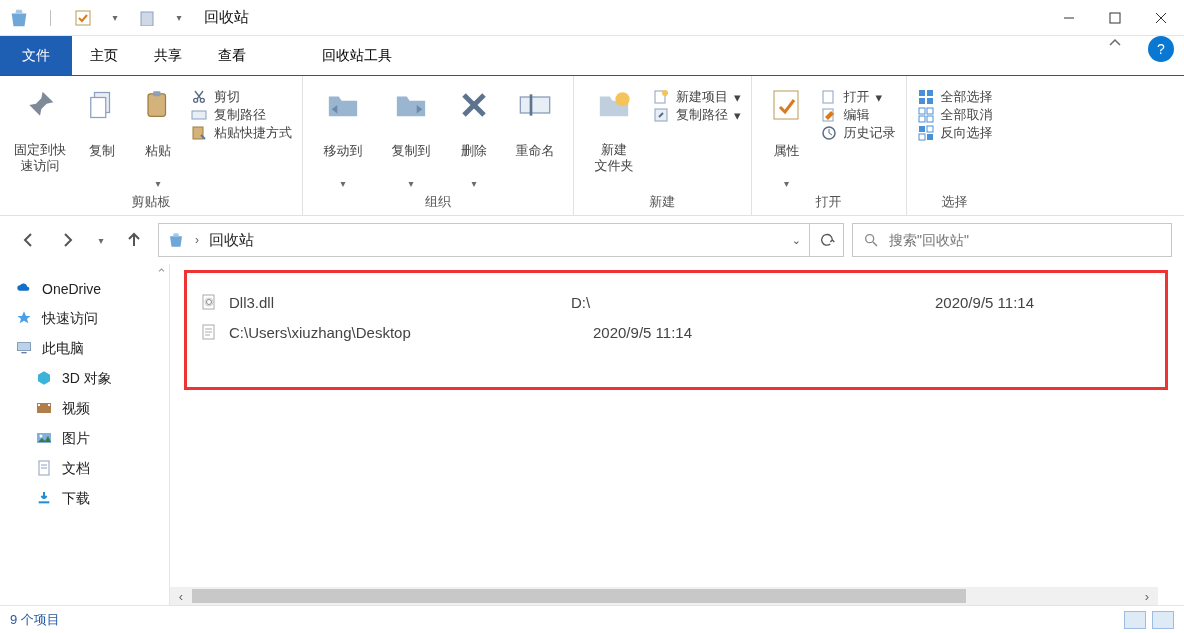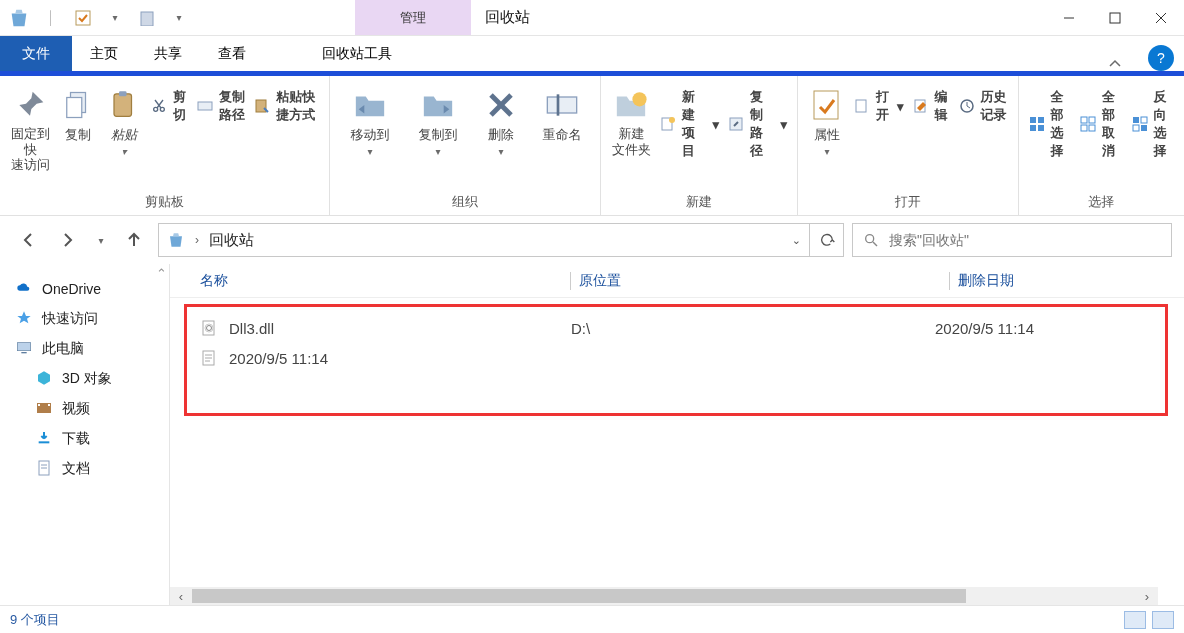--- a/index.html
+++ b/index.html
@@ -8,37 +8,37 @@
   
   .titlebar { height: 36px; display: flex; align-items: stretch; border-bottom: 1px solid #e5e5e5; }
   .titlebar-left { display: flex; align-items: center; padding-left: 8px; gap: 10px; }
   .titlebar-left .tb-icon { width: 22px; height: 22px; display:flex; align-items:center; justify-content:center;}
   .titlebar-manage { width: 116px; background: #e9d7f3; display: flex; align-items: center; justify-content: center; margin-left: 165px;}
   .titlebar-title { flex:1; display:flex; align-items:center; padding-left:14px; font-size:15px; color:#111; }
   .titlebar-controls { display:flex; align-items:center; }
   .titlebar-controls div { width:46px; height:36px; display:flex; align-items:center; justify-content:center; }
 
   
-  .menurow { height: 40px; display:flex; align-items:flex-end; border-bottom:5px solid #1d4ed8;}
+  .menurow { height: 40px; display:flex; align-items:flex-start; border-bottom:1px solid #1d4ed8;}
   .menurow .tab { padding:0 18px; height:100%; display:flex; align-items:center; font-size:14px; color:#000000;}
   .menurow .tab.file { background:#1e5eb3; color:#fff; padding:0 22px;}
   .menurow .tab.tool { margin-left: 40px;}
   .menurow .spacer { flex:1;}
   .menurow .collapse { width:40px; text-align:center; color:#6b6b6b;}
   .menurow .help { width:26px; height:26px; border-radius:50%; background:#0978d3; color:#fff; display:flex; align-items:center; justify-content:center; margin-right:10px; font-size:14px;}
 
   
   .ribbon { height: 140px; display:flex; border-bottom:1px solid #e1e1e1;}
   .group { border-right:1px solid #e1e1e1; padding:6px 10px 0 10px; display:flex; flex-direction:column;}
   .group-body { flex:1; display:flex; align-items:flex-start; gap:8px;}
   .group-label { text-align:center; font-size:13px; color:#555; padding-bottom:4px;}
-  .rbtn-big { width:60px; display:flex; flex-direction:column; align-items:center; gap:2px; color:#444; font-size:13px; padding-top:4px;}
+  .rbtn-big { width:60px; display:flex; flex-direction:column; align-items:center; gap:18px; color:#444; font-size:13px; padding-top:4px;}
   .rbtn-big .bigicon { width:38px; height:38px; display:flex; align-items:center; justify-content:center;}
   .rbtn-big .caret { color:#6b6b6b; font-size:10px;}
-  .small-col { display:flex; flex-direction:row; gap:9px; padding-top:6px;font-weight:bold;}
+  .small-col { display:flex; flex-direction:column; gap:0; padding-top:6px;}
   .rbtn-small { display:flex; align-items:center; gap:6px; color:#444; font-size:13px; cursor:default;}
   .rbtn-small .smicon { width:18px; height:18px; display:flex; align-items:center; justify-content:center;}
   svg { display:block; }
 
   
   .navrow { height:48px; display:flex; align-items:center; padding:0 12px; gap:8px;}
   .navrow .nav-icon { width:32px; height:32px; display:flex; align-items:center; justify-content:center; color:#555;}
   .addressbar { flex:1; height:34px; border:1px solid #c8c8c8; display:flex; align-items:center; padding:0 8px; gap:10px;}
   .addressbar .crumb { font-size:15px; color:#222;}
   .addressbar .crumb-arrow { color:#666; font-size:12px;}
@@ -53,21 +53,21 @@
   .side-item { display:flex; align-items:center; gap:8px; padding:6px 0; font-size:14px; color:#222;}
   .side-item .sicon { width:18px; height:18px;}
   .side-sub  { padding-left:20px;}
 
   .content { flex:1; position:relative; display:flex; flex-direction:column;}
   .colheads { height:34px; display:flex; align-items:center; border-bottom:1px solid #eee; font-size:14px; color:#1a4f9c; padding-left:30px;}
   .colheads .ch1 { width:370px;}
   .colheads .divv { width:1px; height:18px; background:#ccc; margin-right:8px;}
   .colheads .ch2 { width:370px;}
   .colheads .ch3 { width:200px;}
-  .files { border:3px solid #e33; margin:6px 16px 0 14px; padding:6px 0 40px 14px;}
+  .files { border:3px solid #e33; margin:6px 16px 0 14px; padding:14px 0 40px 14px;}
   .file-row { display:flex; align-items:center; height:30px; font-size:15px; color:#444;}
   .file-row .ficon { width:20px; text-align:center; margin-right:8px;}
   .file-row .fname { width:342px;}
   .file-row .floc  { width:364px;}
   .file-row .fdate { width:180px;}
   .hscroll { position:absolute; bottom:0; left:0; right:26px; height:18px; background:#f0f0f0; display:flex; align-items:center;}
   .hscroll .track { flex:1; position:relative; height:18px;}
   .hscroll .thumb { position:absolute; left:0; width:82%; height:14px; top:2px; background:#c8c8c8;}
   .hscroll .arrow { width:22px; text-align:center; color:#666;}
 
@@ -94,23 +94,20 @@
           <path d="M4 8l3 3 5-6" stroke="#d97a1e" stroke-width="2" fill="none"></path>
         </svg>
     </span>
     <span class="tb-icon" style="color:#6b6b6b; font-size:10px;">▾</span>
     <span class="tb-icon">
       <svg width="16" height="16">
           <rect x="2" y="2" width="12" height="14" fill="#cfd8e6" stroke="#8ca0bd"></rect>
         </svg>
     </span>
     <span class="tb-icon" style="color:#6b6b6b; font-size:10px;">▾</span>
-  </div>
-  <div class="titlebar-manage">
-    <span>管理</span>
   </div>
   <div class="titlebar-title">回收站</div>
   <div class="titlebar-controls">
     <div>
         <svg width="12" height="12">
           <line x1="1" y1="6" x2="11" y2="6" stroke="#333" stroke-width="1"></line>
         </svg>
       </div>
     <div>
         <svg width="12" height="12">
@@ -156,21 +153,21 @@
       </div>
       <div class="rbtn-big" style="width:48px;justify-content:space-between;">
         <span class="bigicon">
             <svg width="30" height="34" viewBox="0 0 24 24">
               <rect x="6" y="2" width="12" height="16" fill="#e8eef5" stroke="#8ca0bd"></rect>
               <rect x="3" y="6" width="12" height="16" fill="#fff" stroke="#8ca0bd"></rect>
             </svg>
           </span>
         <span>复制</span>
       </div>
-      <div class="rbtn-big" style="width:48px;font-style:italic;">
+      <div class="rbtn-big" style="width:48px;">
         <span class="bigicon">
             <svg width="30" height="34" viewBox="0 0 24 24">
               <rect x="4" y="3" width="14" height="18" rx="2" fill="#d3b27b" stroke="#a07e3f"></rect>
               <rect x="8" y="1" width="6" height="4" rx="1" fill="#8ca0bd"></rect>
             </svg>
           </span>
         <span>粘贴</span>
         <span class="caret">▾</span>
       </div>
       <div class="small-col">
@@ -465,47 +462,50 @@
           <svg width="16" height="16">
             <rect x="1" y="3" width="14" height="10" fill="#b07e4a"></rect>
             <rect x="2" y="4" width="2" height="2" fill="#fff"></rect>
             <rect x="12" y="4" width="2" height="2" fill="#fff"></rect>
           </svg>
         </span>
       <span>视频</span>
     </div>
     <div class="side-item side-sub">
       <span class="sicon">
-          <svg width="16" height="16" viewBox="0 0 24 24">
-            <path fill="#1b8ed6" d="M12 3v10m0 0l-4-4m4 4l4-4" stroke="#1b8ed6" stroke-width="3"></path>
-            <rect x="4" y="17" width="16" height="3" fill="#1b8ed6"></rect>
-          </svg>
-        </span>
-      <span>下载</span>
+          <svg width="16" height="16">
+            <rect x="1" y="3" width="14" height="10" fill="#81b0dd"></rect>
+            <circle cx="5" cy="6" r="1.5" fill="#fff"></circle>
+            <path d="M2 12l4-4 3 3 3-5 3 6z" fill="#3a7b3e"></path>
+          </svg>
+        </span>
+      <span>图片</span>
     </div>
     <div class="side-item side-sub">
       <span class="sicon">
           <svg width="16" height="16">
             <rect x="3" y="1" width="10" height="14" fill="#fff" stroke="#8ca0bd"></rect>
             <line x1="5" y1="5" x2="11" y2="5" stroke="#8ca0bd"></line>
             <line x1="5" y1="8" x2="11" y2="8" stroke="#8ca0bd"></line>
           </svg>
         </span>
       <span>文档</span>
     </div>
+    <div class="side-item side-sub">
+      <span class="sicon">
+          <svg width="16" height="16" viewBox="0 0 24 24">
+            <path fill="#1b8ed6" d="M12 3v10m0 0l-4-4m4 4l4-4" stroke="#1b8ed6" stroke-width="3"></path>
+            <rect x="4" y="17" width="16" height="3" fill="#1b8ed6"></rect>
+          </svg>
+        </span>
+      <span>下载</span>
+    </div>
   </div>
 
   <div class="content">
-    <div class="colheads">
-      <div class="ch1">名称</div>
-      <div class="divv"></div>
-      <div class="ch2">原位置</div>
-      <div class="divv"></div>
-      <div class="ch3">删除日期</div>
-    </div>
 
     <div class="files">
       <div class="file-row">
         <span class="ficon">
             <svg width="16" height="16">
               <rect x="2" y="1" width="11" height="14" fill="#fff" stroke="#aaa"></rect>
               <circle cx="8" cy="8" r="2.5" fill="none" stroke="#888"></circle>
               <circle cx="8" cy="8" r="4" fill="none" stroke="#ccc"></circle>
             </svg>
           </span>
@@ -515,20 +515,21 @@
       </div>
       <div class="file-row">
         <span class="ficon">
             <svg width="16" height="16">
               <rect x="2" y="1" width="11" height="14" fill="#fff" stroke="#aaa"></rect>
               <line x1="4" y1="5" x2="11" y2="5" stroke="#aaa"></line>
               <line x1="4" y1="8" x2="11" y2="8" stroke="#aaa"></line>
               <line x1="4" y1="11" x2="9" y2="11" stroke="#aaa"></line>
             </svg>
           </span>
+        <span class="floc">C:\Users\xiuzhang\Desktop</span>
         <span class="fdate">2020/9/5 11:14</span>
       </div>
     </div>
 
     <div class="hscroll">
       <div class="arrow">‹</div>
       <div class="track">
           <div class="thumb"></div>
         </div>
       <div class="arrow">›</div>

